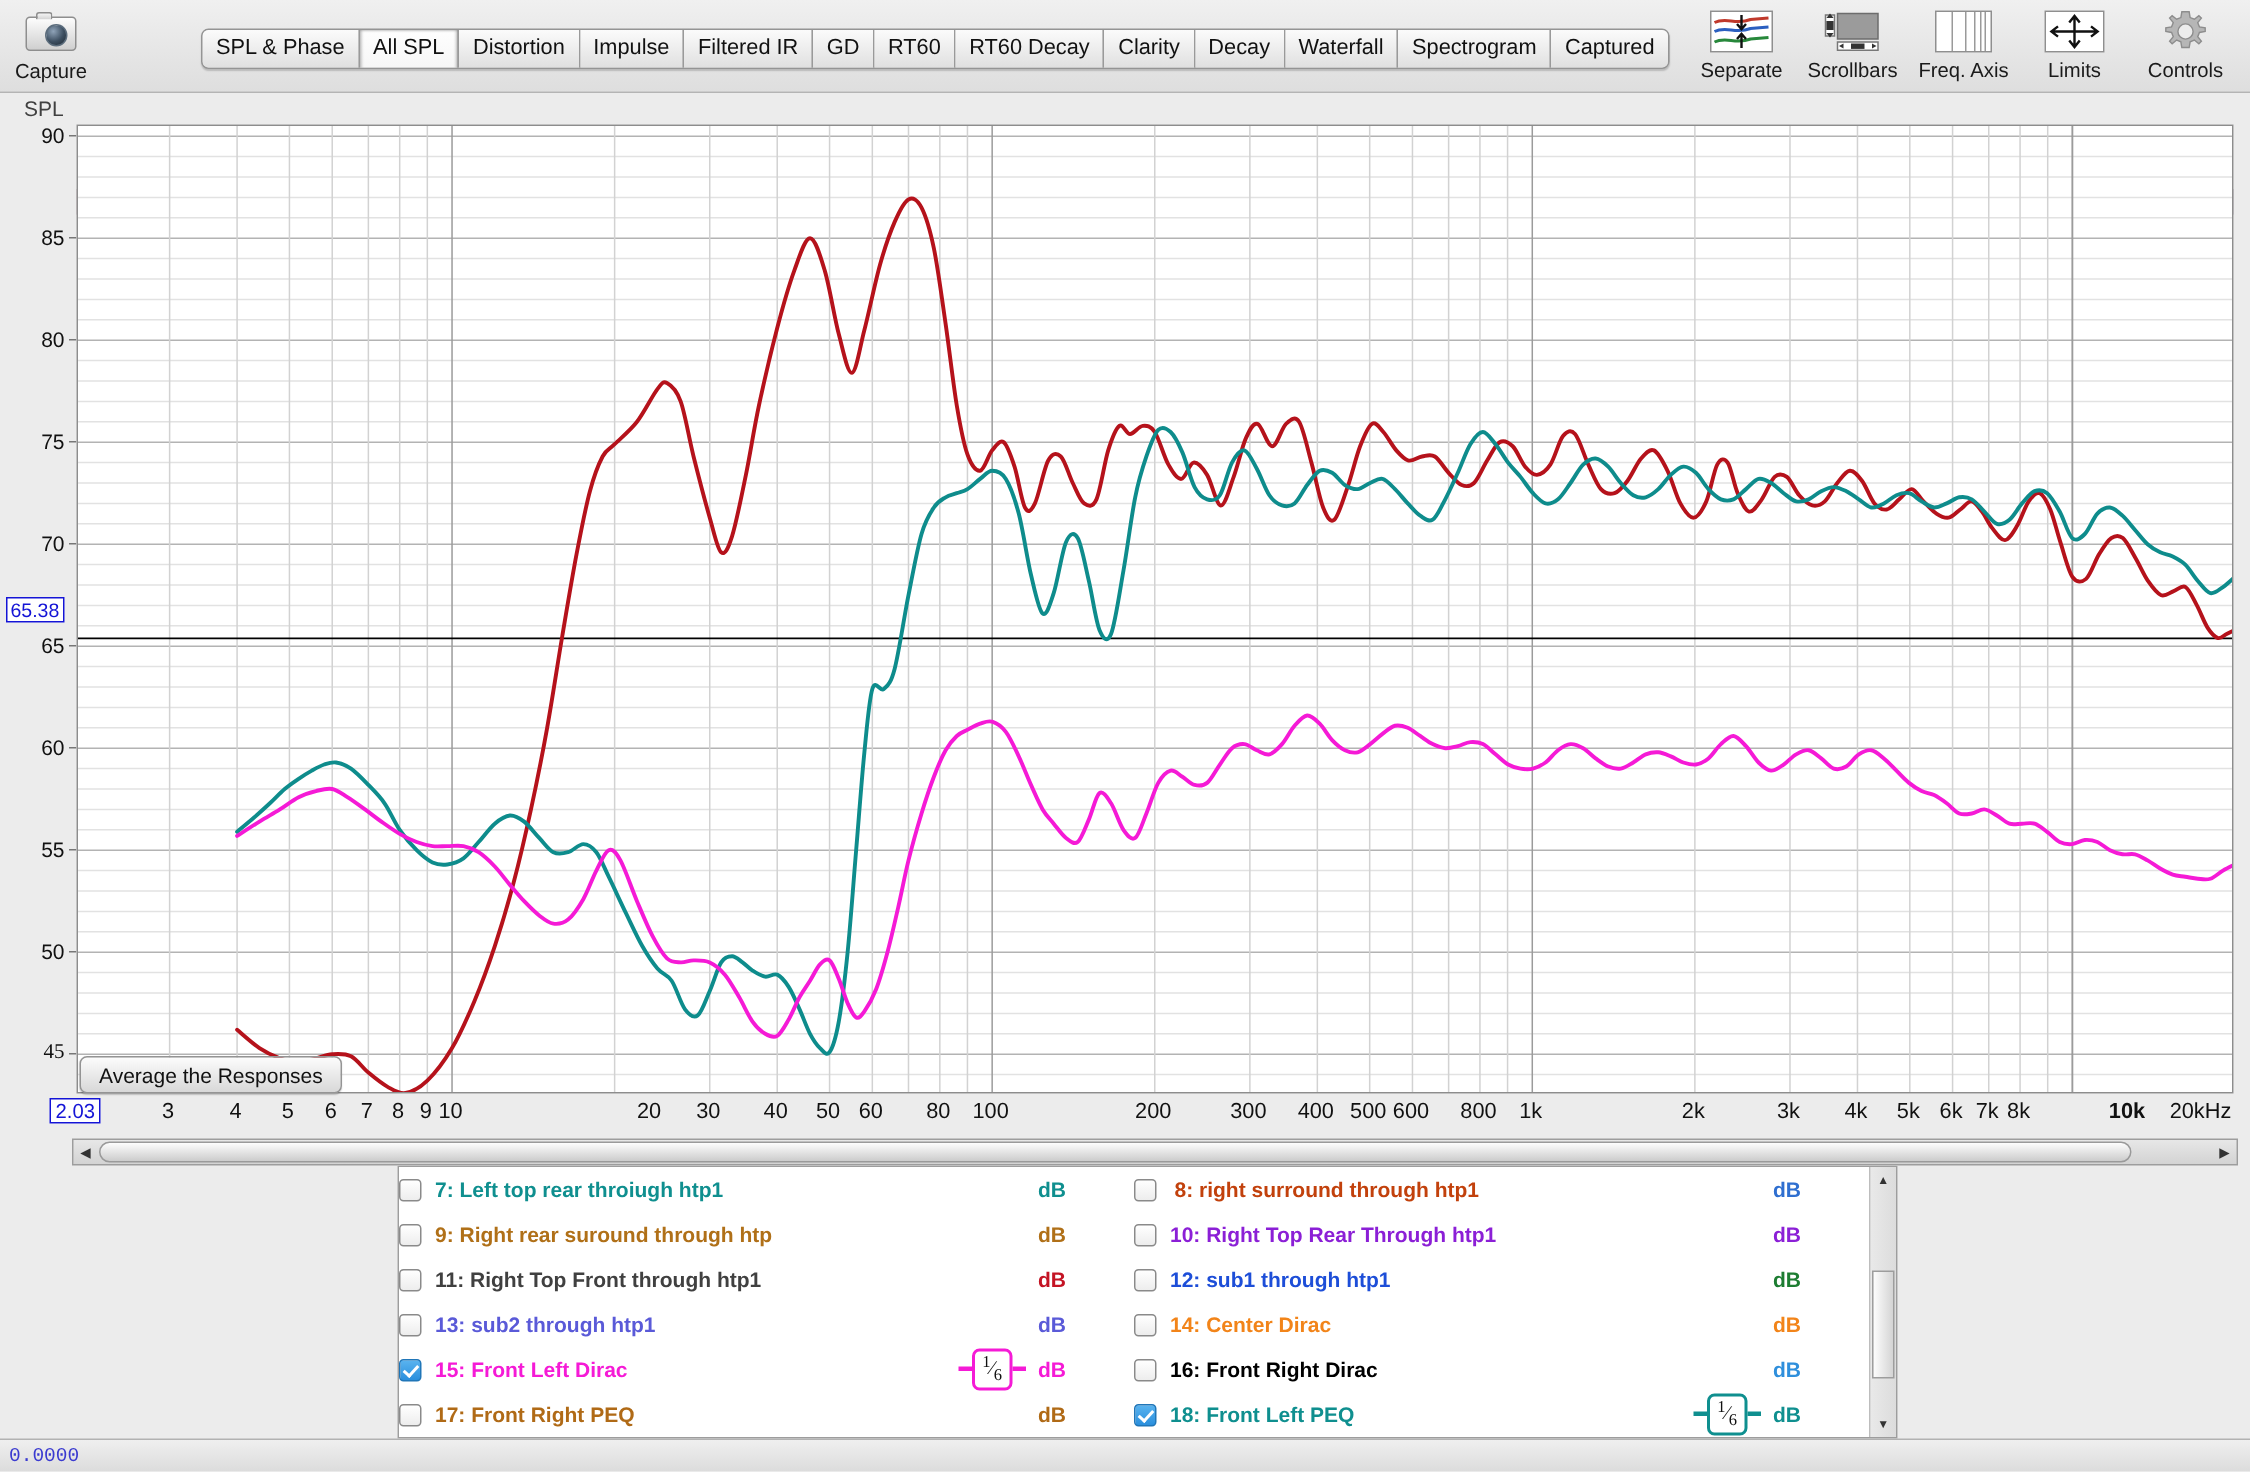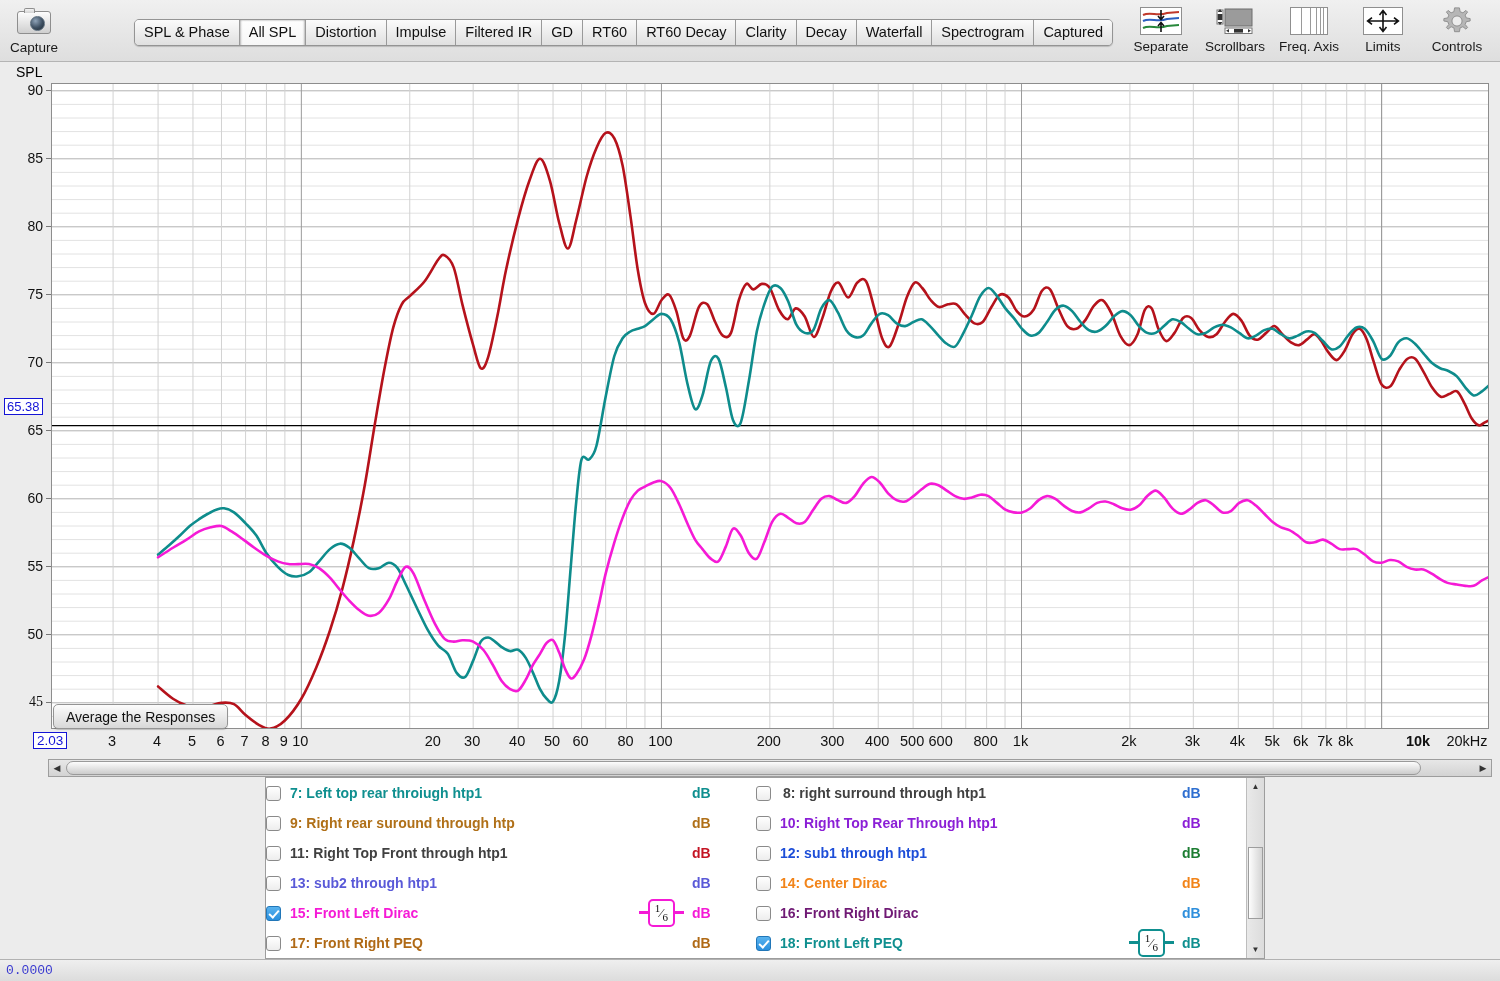--- a/index.html
+++ b/index.html
@@ -46,21 +46,21 @@
   .sep-ic { width: 42px; height: 28px; background:#fff; border:1px solid #8f8f8f; position: relative; }
   .sep-ic svg { display:block; }
   .scroll-ic { width: 42px; height: 28px; position: relative; }
   .freq-ic { width: 38px; height: 28px; background:#fff; border:1px solid #8f8f8f; display:flex; }
   .freq-ic i { display:block; border-right:1px solid #9a9a9a; }
   .lim-ic { width: 40px; height: 28px; background:#fff; border:1px solid #8f8f8f; position:relative; }
   .gear-ic { width: 30px; height: 30px; }
 
   
   #bandrow { position: absolute; left: 0; top: 62px; width: 1500px; height: 20px; }
-  #spl-lbl { position: absolute; left: 16px; top: 64px; font-size: 14px; color:#000000; }
+  #spl-lbl { position: absolute; left: 16px; top: 64px; font-size: 14px; color:#404040; }
   .band { position: absolute; top: 64px; height: 17px; border: 1px solid #8d8d8d;
           font-size: 12.5px; color: #2c2c2c; text-align:center; line-height: 15px; overflow:hidden; white-space:nowrap; }
 
   
   #plotwrap { position: absolute; left: 51px; top: 83px; width: 1438px; height: 646px;
               background: #fff; border: 1px solid #8d8d8d; overflow: hidden; }
   #grid { position: absolute; inset: 0; }
   #curves { position: absolute; inset: 0; }
 
   #yaxis { position: absolute; left: 0; top: 78px; width: 51px; height: 660px; }
@@ -406,21 +406,21 @@
   <div id="legend">
     <div id="legend-cols">
         <div class="lrow">
           <div class="chk"></div>
           <div class="lname" style="color: rgb(15, 143, 143);">7: Left top rear throiugh htp1</div>
           <div class="lspacer"></div>
           <div class="ldb" style="color: rgb(15, 143, 143);">dB</div>
         </div>
         <div class="lrow">
           <div class="chk"></div>
-          <div class="lname" style="color: #404040; margin-left: 12px;">8: right surround through htp1</div>
+          <div class="lname" style="color: #c2410c; margin-left: 12px;">8: right surround through htp1</div>
           <div class="lspacer"></div>
           <div class="ldb" style="color: rgb(47, 111, 208);">dB</div>
         </div>
         <div class="lrow">
           <div class="chk"></div>
           <div class="lname" style="color: rgb(176, 112, 24);">9: Right rear suround  through htp</div>
           <div class="lspacer"></div>
           <div class="ldb" style="color: rgb(176, 112, 24);">dB</div>
         </div>
         <div class="lrow">
@@ -459,21 +459,21 @@
           <div class="lspacer"></div>
           <div class="lsmooth">
             <div class="sm-line" style="background: rgb(245, 26, 214);"></div>
             <div class="sm-box" style="border-color: rgb(245, 26, 214);"><sup>1</sup>⁄<sub>6</sub></div>
             <div class="sm-line" style="background: rgb(245, 26, 214);"></div>
           </div>
           <div class="ldb" style="color: rgb(245, 26, 214);">dB</div>
         </div>
         <div class="lrow">
           <div class="chk"></div>
-          <div class="lname" style="color: #701a75;">16: Front Right Dirac</div>
+          <div class="lname" style="color: #000000;">16: Front Right Dirac</div>
           <div class="lspacer"></div>
           <div class="ldb" style="color: rgb(47, 143, 220);">dB</div>
         </div>
         <div class="lrow">
           <div class="chk"></div>
           <div class="lname" style="color: rgb(176, 106, 22);">17: Front Right PEQ</div>
           <div class="lspacer"></div>
           <div class="ldb" style="color: rgb(176, 106, 22);">dB</div>
         </div>
         <div class="lrow smoothed">

